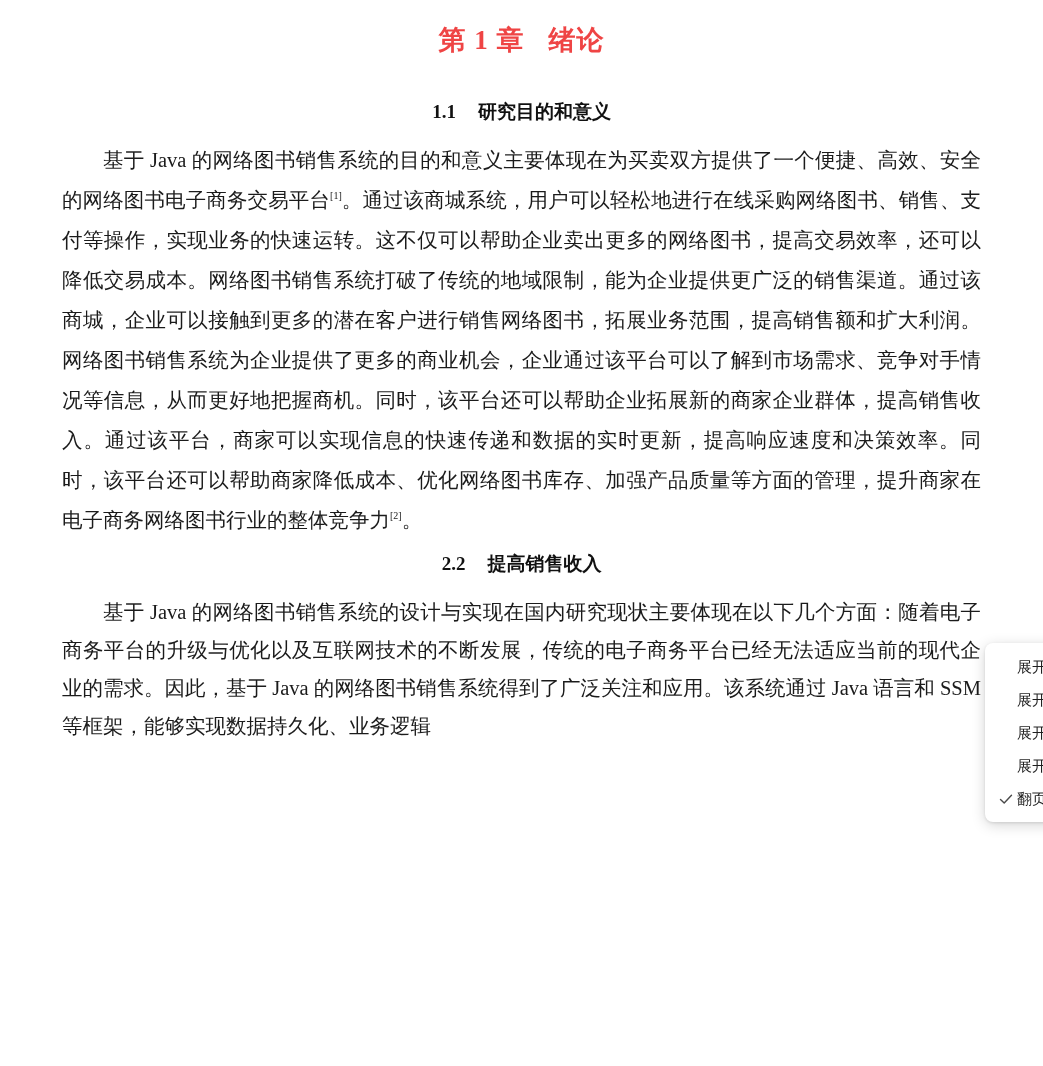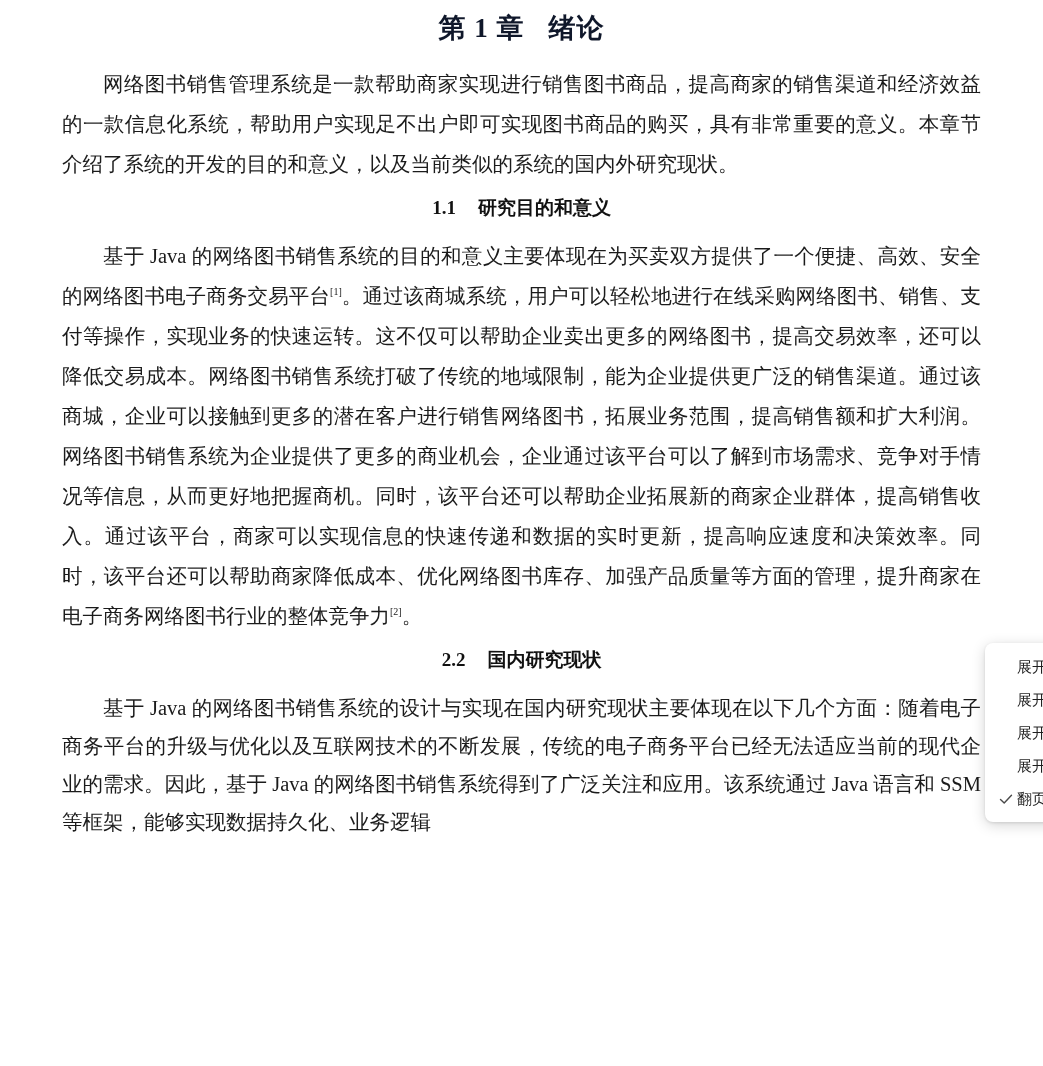--- a/index.html
+++ b/index.html
@@ -28,25 +28,25 @@
     padding: 0 62px;
     overflow: hidden;
   }
 
   
   .chapter-title {
     text-align: center;
     font-size: 27px;
     font-weight: bold;
     letter-spacing: 1px;
-    margin: 4px;
+    margin: 16px;
     padding-top: 8px;
     padding-bottom: 14px;
     line-height: 1.25;
-    color: #0f172a;
+    color: #ef4444;
     font-family: "Liberation Serif", "DejaVu Serif", serif;
   }
   .section-title {
     text-align: center;
     font-size: 19px;
     font-weight: bold;
     margin: 0;
     padding-top: 12px;
     padding-bottom: 16px;
     line-height: 1.3;
@@ -124,31 +124,30 @@
 </style>
 </head>
 <body>
 
 <div id="page-sheet">
 
   <h1 class="chapter-title">
     <span>第 1 章</span><span class="gap"></span><span>绪论</span>
   </h1>
 
-  <p class="body-par">网络图书销售管理系统是一款帮助商家实现进行销售图书商品，提高商家的销售渠道和经济效益的一款信息化系统，帮助用户实现足不出户即可实现图书商品的购买，具有非常重要的意义。本章节介绍了系统的开发的目的和意义，以及当前类似的系统的国内外研究现状。</p>
 
   <h2 class="section-title">
     <span class="num">1.1</span><span class="gap"></span><span>研究目的和意义</span>
   </h2>
 
   <p class="body-par"><span>基于 Java 的网络图书销售系统的目的和意义主要体现在为买卖双方提供了一个便捷、高效、安全的网络图书电子商务交易平台</span><sup class="ref">[1]</sup><span>。通过该商城系统，用户可以轻松地进行在线采购网络图书、销售、支付等操作，实现业务的快速运转。这不仅可以帮助企业卖出更多的网络图书，提高交易效率，还可以降低交易成本。网络图书销售系统打破了传统的地域限制，能为企业提供更广泛的销售渠道。通过该商城，企业可以接触到更多的潜在客户进行销售网络图书，拓展业务范围，提高销售额和扩大利润。网络图书销售系统为企业提供了更多的商业机会，企业通过该平台可以了解到市场需求、竞争对手情况等信息，从而更好地把握商机。同时，该平台还可以帮助企业拓展新的商家企业群体，提高销售收入。通过该平台，商家可以实现信息的快速传递和数据的实时更新，提高响应速度和决策效率。同时，该平台还可以帮助商家降低成本、优化网络图书库存、加强产品质量等方面的管理，提升商家在电子商务网络图书行业的整体竞争力</span><sup class="ref">[2]</sup><span>。</span></p>
 
 
   <h2 class="section-title">
-    <span class="num">2.2</span><span class="gap"></span><span>国内研究现状</span>
+    <span class="num">2.2</span><span class="gap"></span><span>提高销售收入</span>
   </h2>
 
   <p class="body-par tight">基于 Java 的网络图书销售系统的设计与实现在国内研究现状主要体现在以下几个方面：随着电子商务平台的升级与优化以及互联网技术的不断发展，传统的电子商务平台已经无法适应当前的现代企业的需求。因此，基于 Java 的网络图书销售系统得到了广泛关注和应用。该系统通过 Java 语言和 SSM 等框架，能够实现数据持久化、业务逻辑</p>
 
 </div>
 
 <div id="context-menu">
 
   <div class="menu-item">
     <span class="menu-check"></span>

